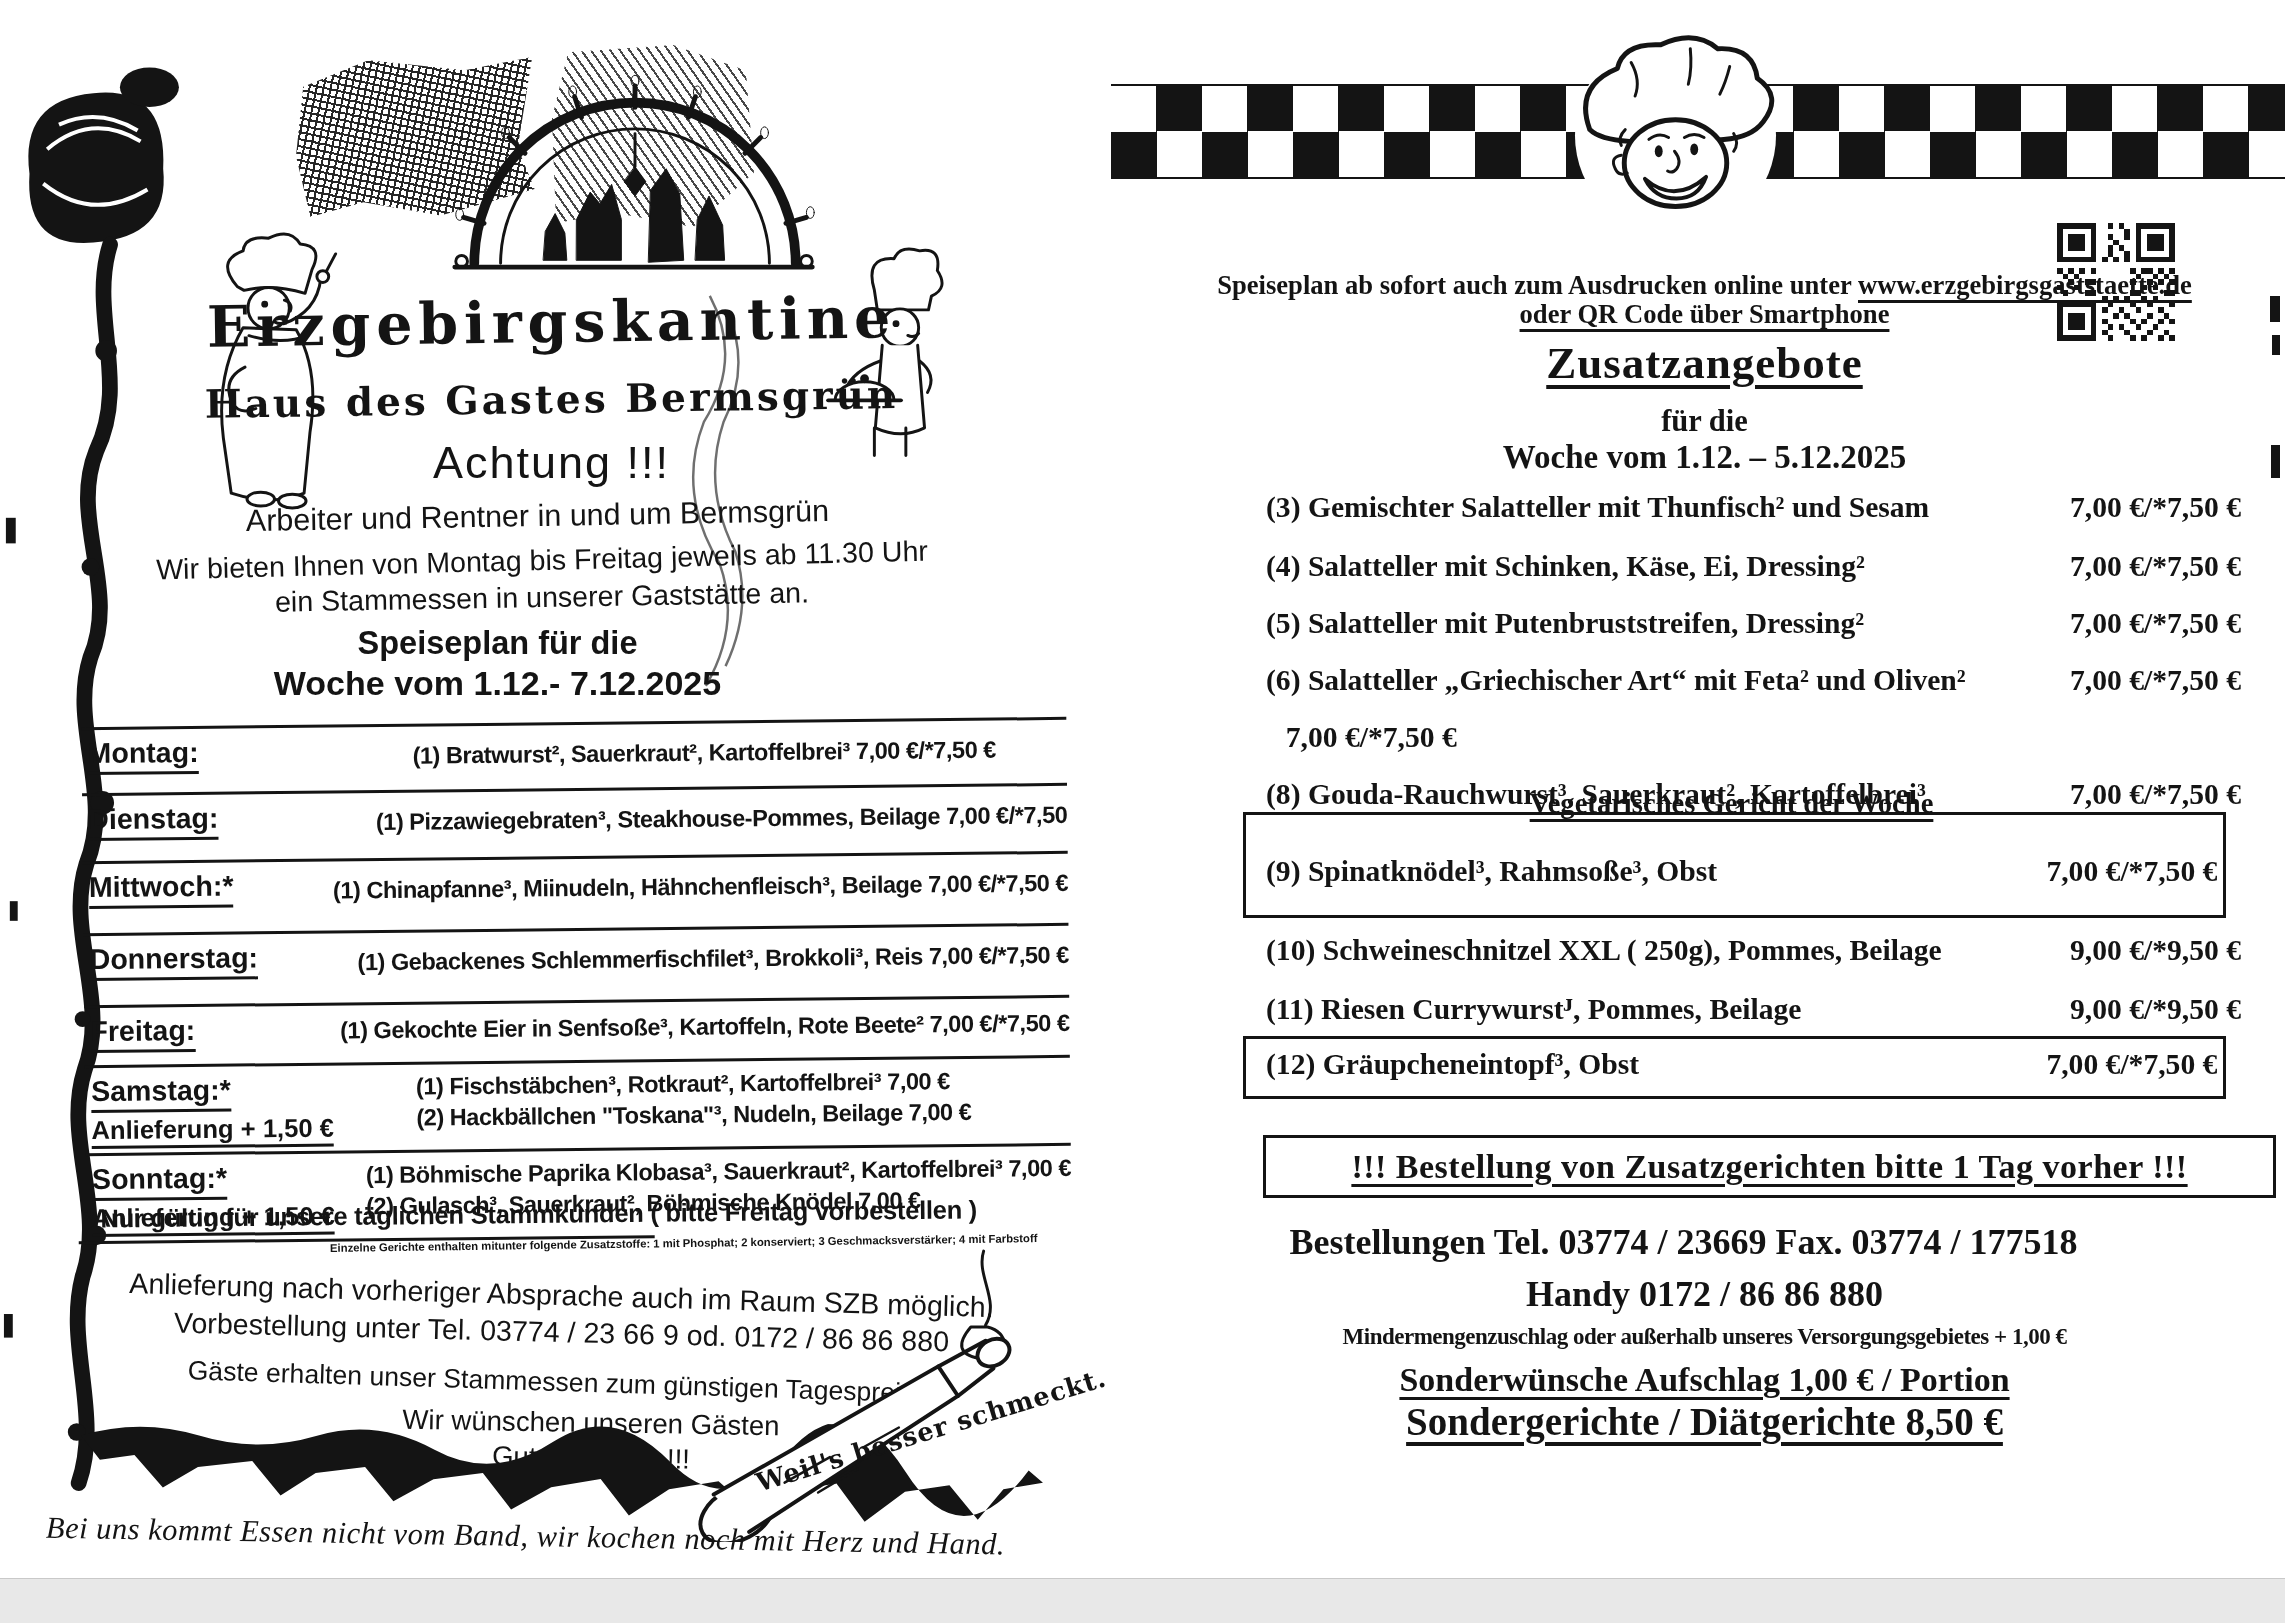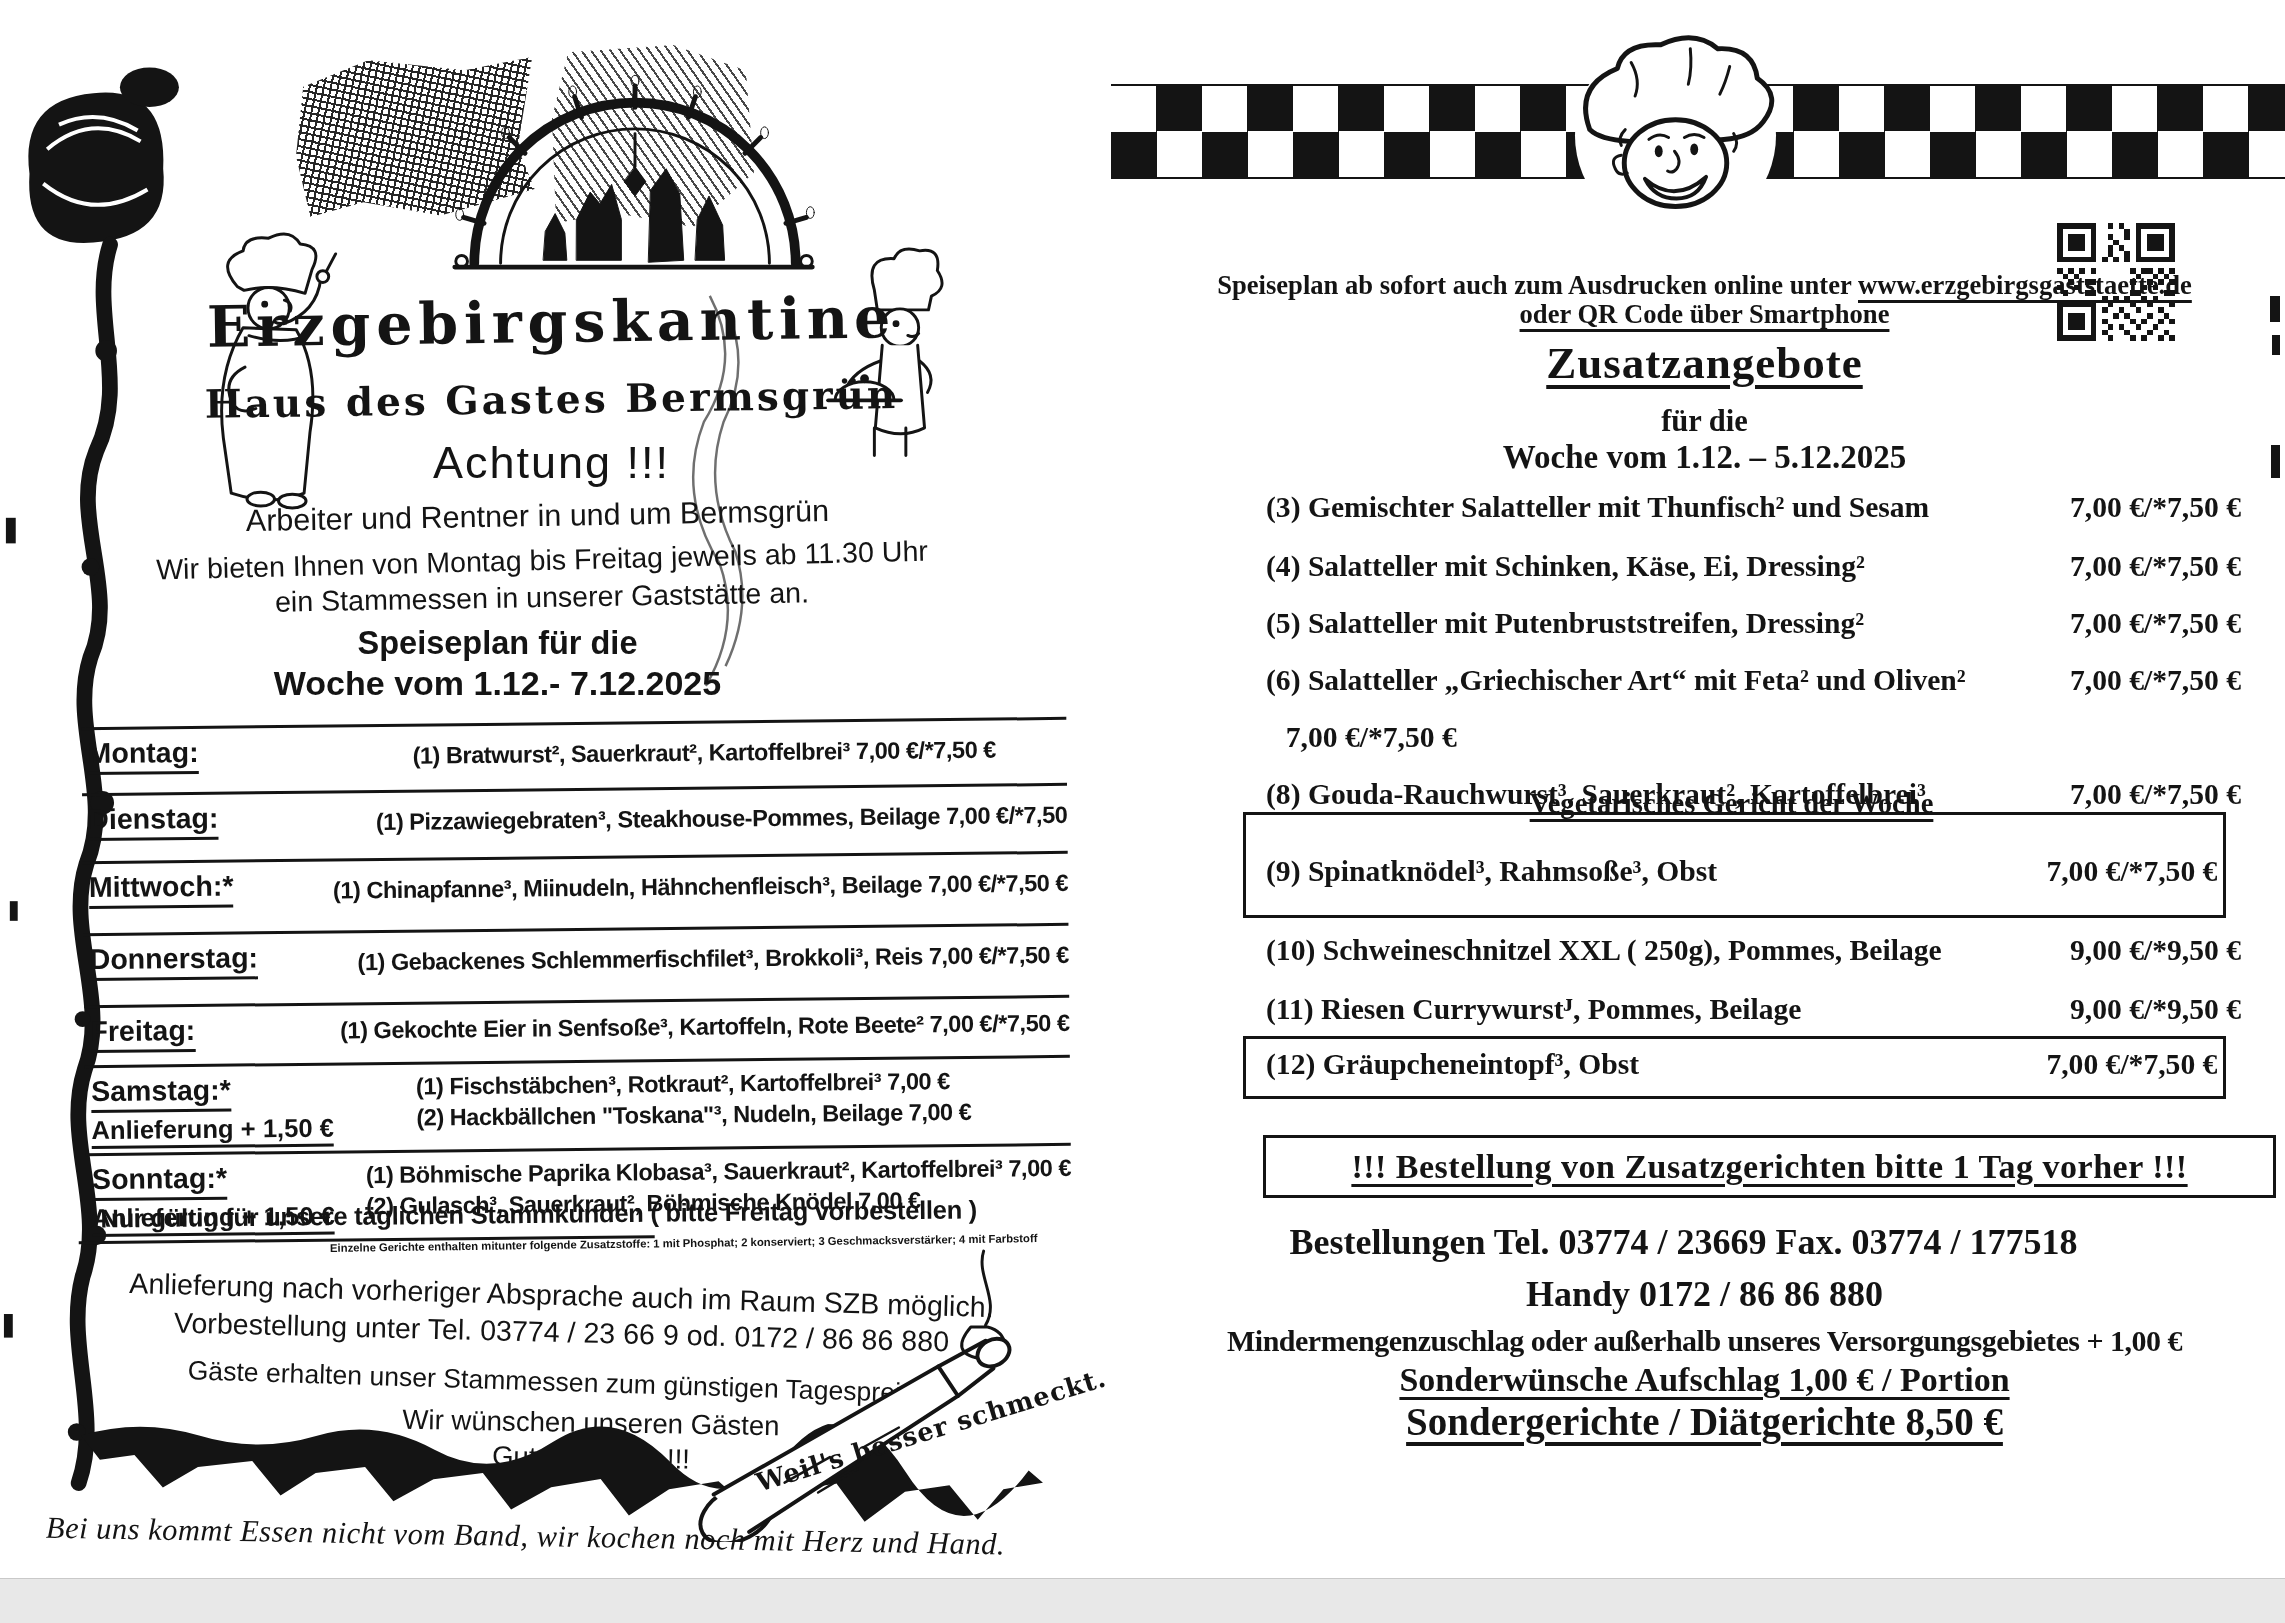--- a/index.html
+++ b/index.html
@@ -68,21 +68,21 @@
   .rp-item .price{white-space:nowrap;padding-left:19.7px;text-align:center;}
   .veg-box{left:1243px;top:812px;width:977px;height:100px;border:3px solid #141414;}
   .veg-head{left:1243px;top:788px;width:977px;font-size:28.6px;}
   .veg-item{top:855px;}
   .box12{left:1243px;top:1036px;width:977px;height:57px;border:3px solid #141414;}
   .banner-box{left:1263px;top:1135px;width:1007px;height:57px;border:3px solid #141414;
     display:flex;align-items:center;justify-content:center;}
   .banner-text{font-size:34px;letter-spacing:0.5px;}
   .rp-contact1{left:1112px;top:1221px;width:1143px;font-size:36px;}
   .rp-contact2{left:1133px;top:1273px;width:1143px;font-size:36px;}
-  .rp-surcharge{left:1133px;top:1324px;width:1143px;font-size:30px;letter-spacing:-0.5px;}
+  .rp-surcharge{left:1133px;top:1324px;width:1143px;font-size:23px;letter-spacing:-0.5px;}
   .rp-special-req{left:1133px;top:1361px;width:1143px;font-size:34px;}
   .rp-special-dish{left:1133px;top:1399px;width:1143px;font-size:39px;}
 
   .qr{left:2057px;top:223px;width:118px;height:118px;}
   .bottom-strip{left:0;top:1578px;width:2285px;height:45px;background:#e8e8e8;border-top:1px solid #c9c9c9;}
   .edge-mark{background:#141414;}
 </style>
 </head>
 <body>
 

